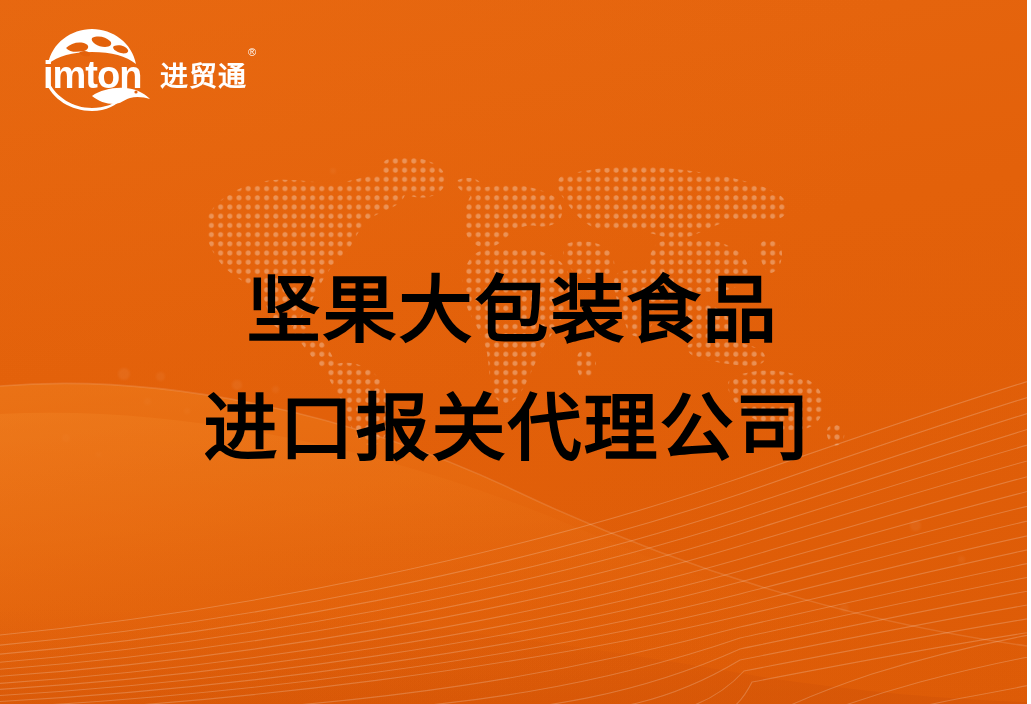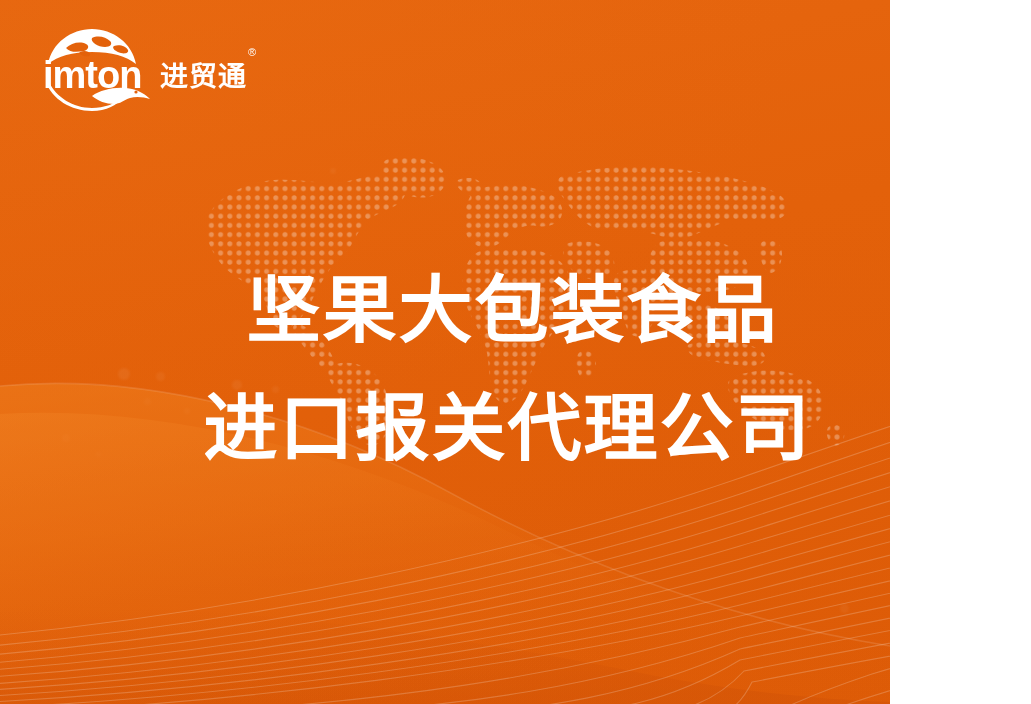--- a/index.html
+++ b/index.html
@@ -7,21 +7,21 @@
     margin: 0;
     padding: 0;
     background: #ffffff;
   }
   body {
     font-family: "Liberation Sans", "DejaVu Sans", sans-serif;
   }
 
   #banner {
     position: relative;
-    width: 890px;
+    width: 1027px;
     height: 704px;
     overflow: hidden;
     background: #e3610a;
     isolation: isolate;
   }
 
   
   .bg-base {
     position: absolute;
     inset: 0;
@@ -86,21 +86,21 @@
   
   .headline {
     position: absolute;
     left: 0;
     top: 252px;
     width: 1031px;
     z-index: 5;
     pointer-events: none;
   }
   .headline-line {
-    color: #ffffff;
+    color: #000000;
     font-size: 74px;
     line-height: 118px;
     font-weight: 700;
     letter-spacing: 2px;
     white-space: nowrap;
     text-align: center;
     font-family: "Liberation Sans", "DejaVu Sans", sans-serif;
   }
   .headline-line.l1 { padding-right: 6px; }
   .headline-line.l2 { padding-right: 16px; }

